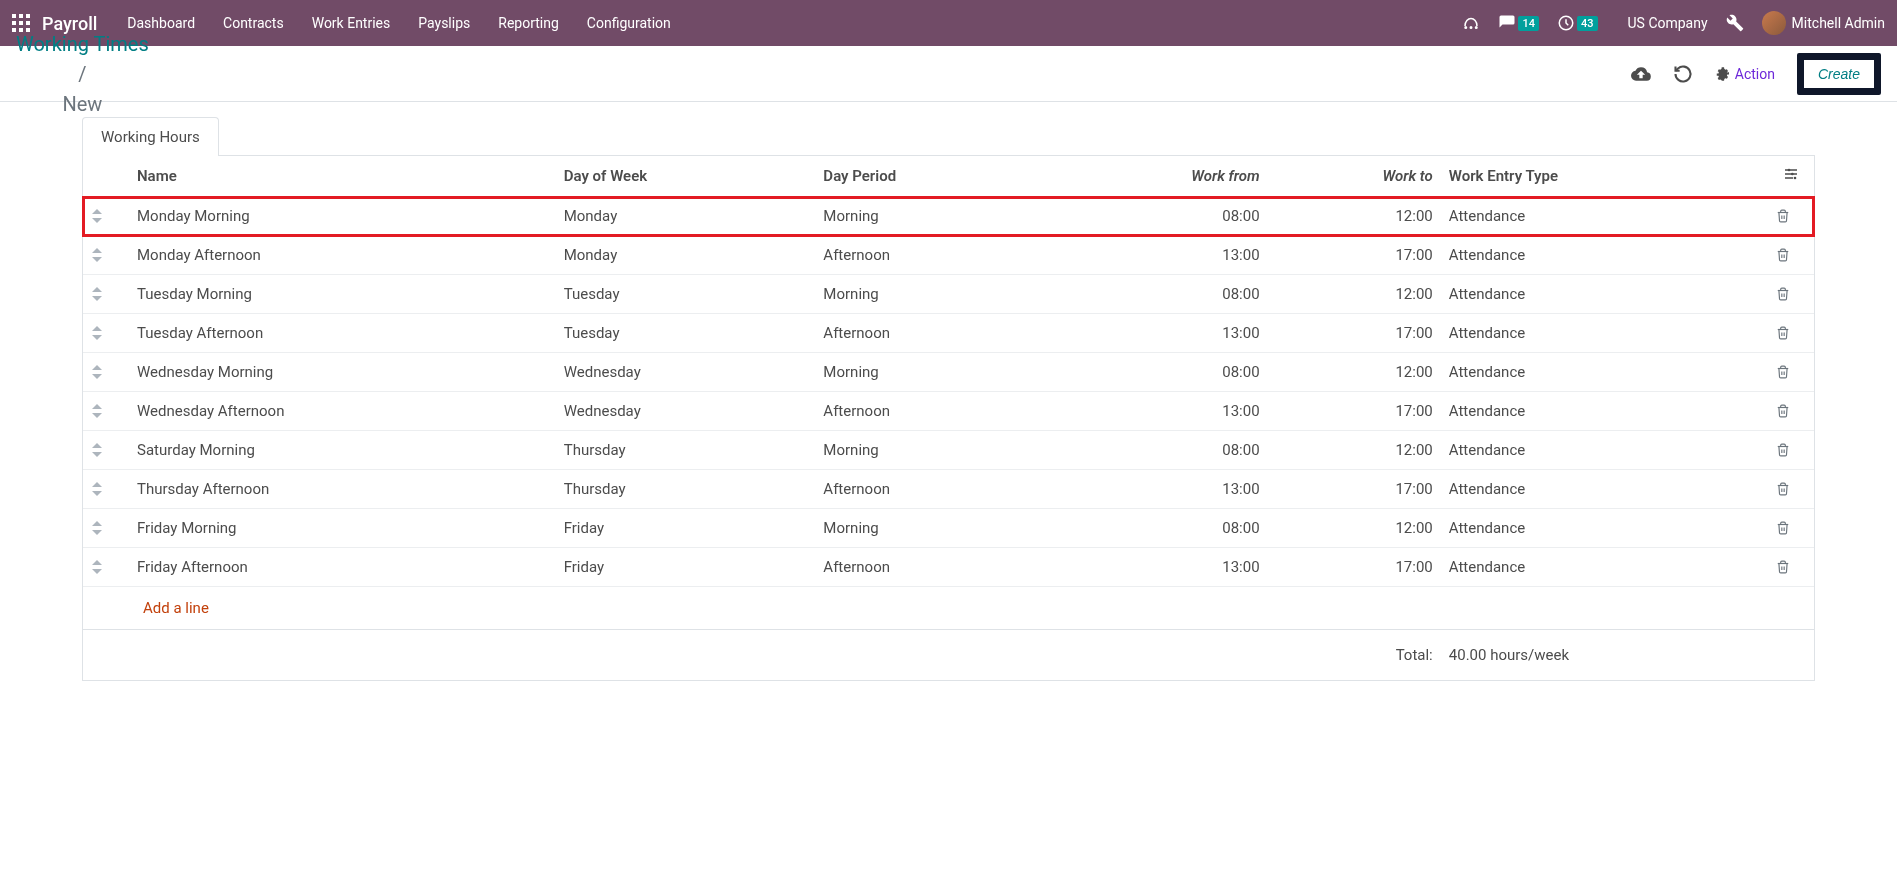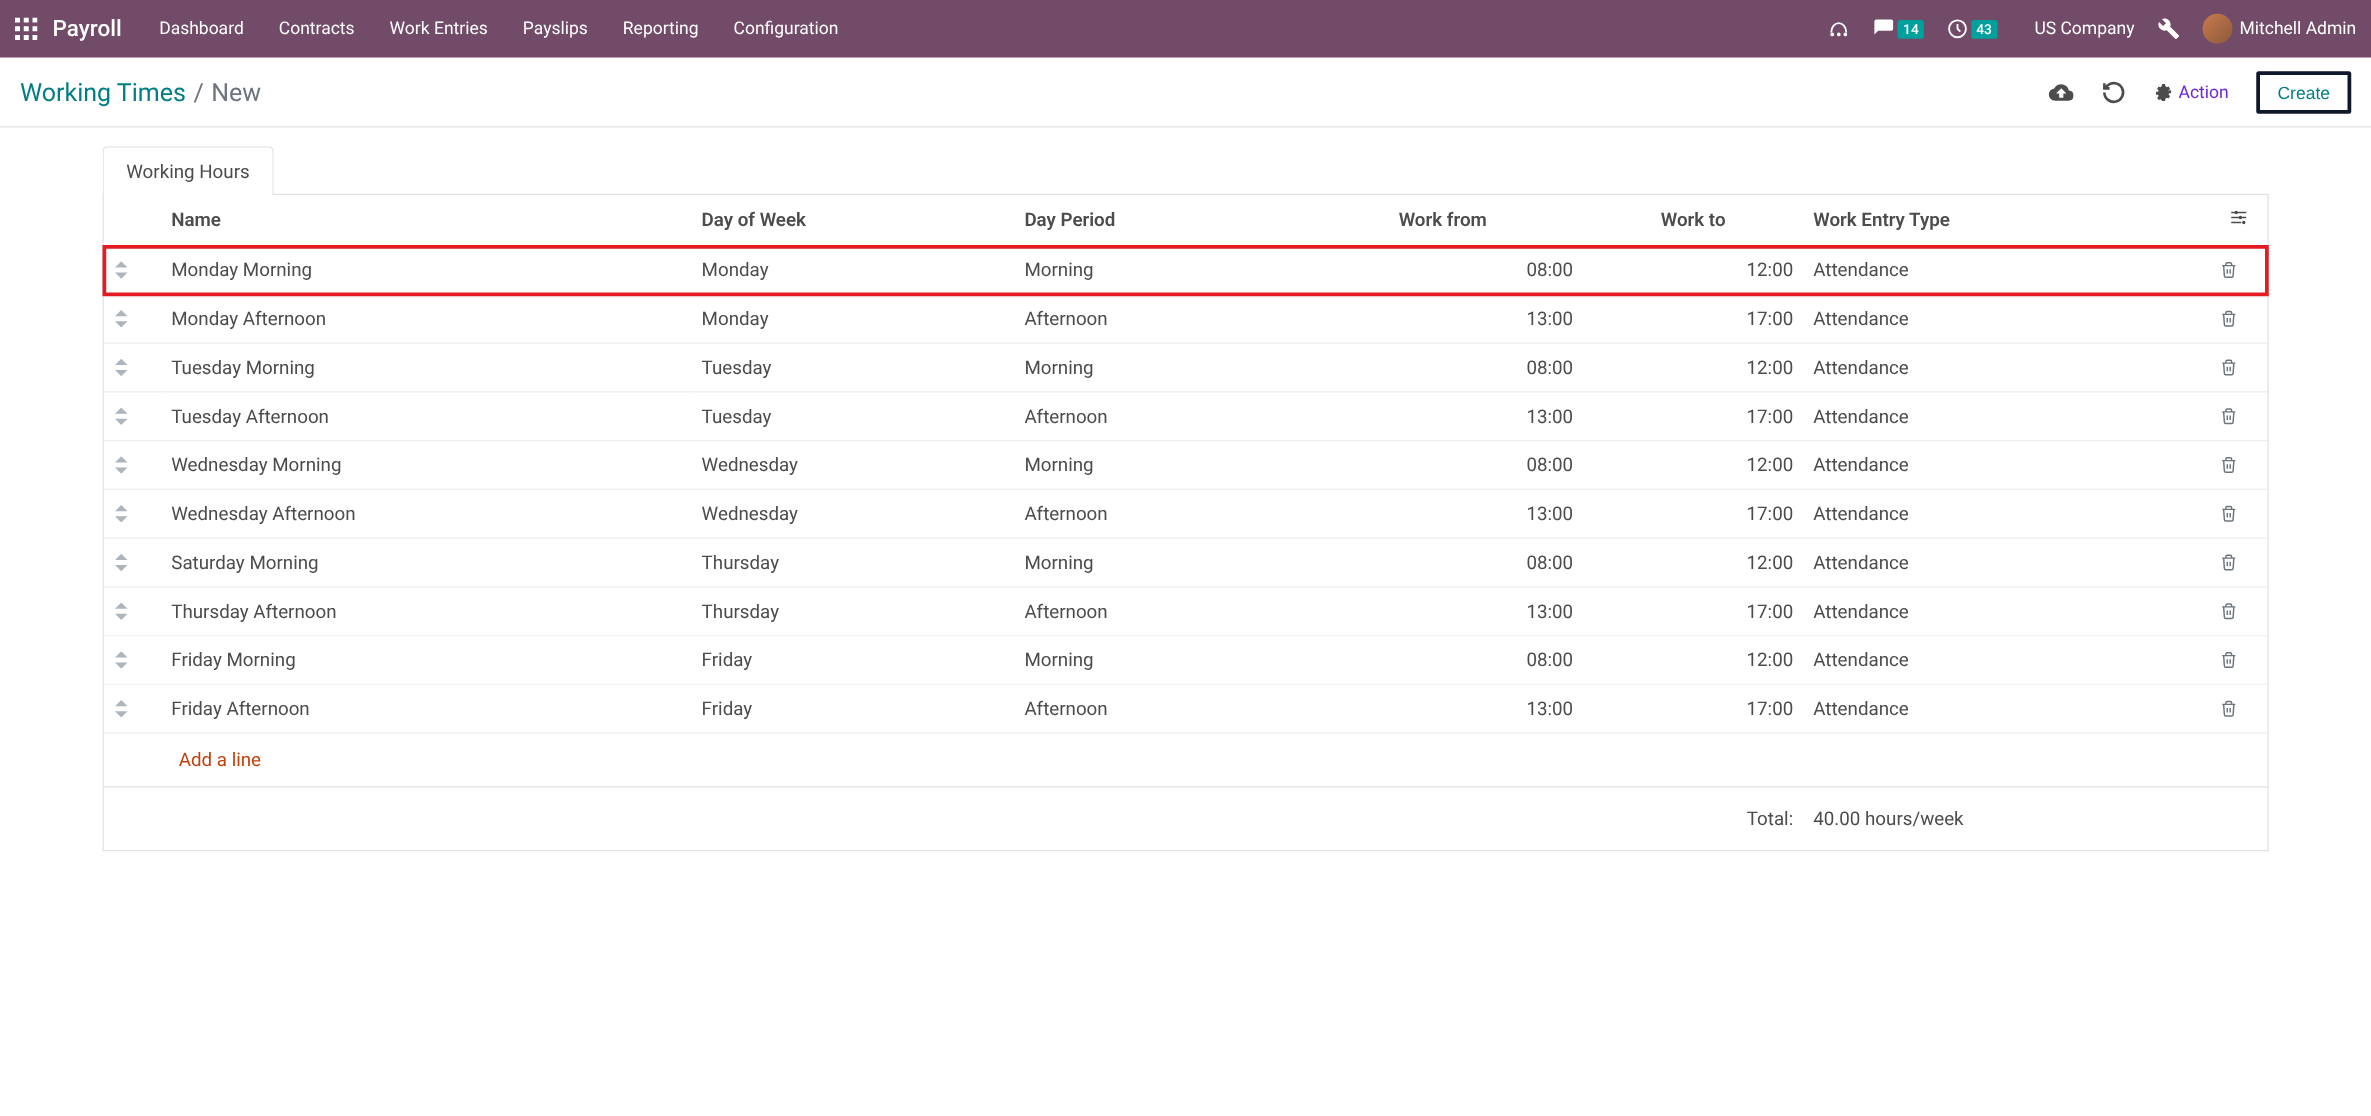--- a/index.html
+++ b/index.html
@@ -72,47 +72,49 @@
   display: flex;
   align-items: center;
   padding: 0 16px;
   border-bottom: 1px solid #dee2e6;
 }
 .breadcrumb {
   font-size: 20px;
   display: flex;
   align-items: center;
   gap: 6px;
+  flex-direction: column;
 }
 .breadcrumb .link { color: #017e84; cursor: pointer; }
 .breadcrumb .sep { color: #6c757d; }
 .breadcrumb .current { color: #6c757d; }
 .controlbar .spacer { flex: 1; }
 .controlbar .actions {
   display: flex;
   align-items: center;
   gap: 22px;
 }
 .ctrl-icon { cursor: pointer; color: #4c4c4c; }
 .action-btn {
   display: inline-flex;
   align-items: center;
   gap: 6px;
   cursor: pointer;
   color: #6d28d9;
   font-size: 14px;
 }
 .create-btn {
-  border: 3px solid #0f172a;
+  border: 7px solid #0f172a;
   color: #017e84;
   background: #fff;
   padding: 6px 14px;
   font-size: 14px;
   cursor: pointer;
   border-radius: 2px;
+  font-style: italic;
 }
 
 
 .content {
   padding: 0 82px 40px;
 }
 .tab-strip {
   display: flex;
   margin-top: 14px;
 }
@@ -138,21 +140,21 @@
   border-collapse: collapse;
 }
 thead th {
   text-align: left;
   font-weight: 600;
   color: #4c4c4c;
   padding: 10px 8px;
   border-bottom: 1px solid #dee2e6;
   font-size: 15px;
 }
-thead th.right { text-align: center; }
+thead th.right { text-align: right; font-style: italic; }
 tbody tr {
   border-bottom: 1px solid #eceef0;
 }
 tbody td {
   padding: 10px 8px;
   font-size: 15px;
   color: #4c4c4c;
 }
 tbody td.right { text-align: right; }
 .handle-cell { width: 46px; text-align: center; color: #adb5bd; }

